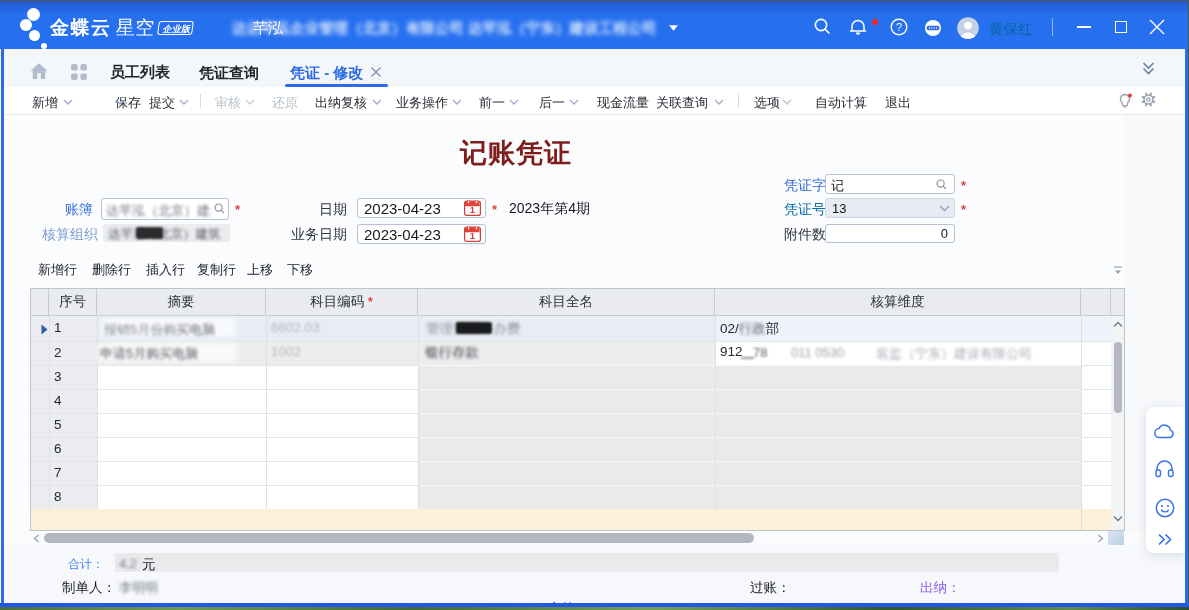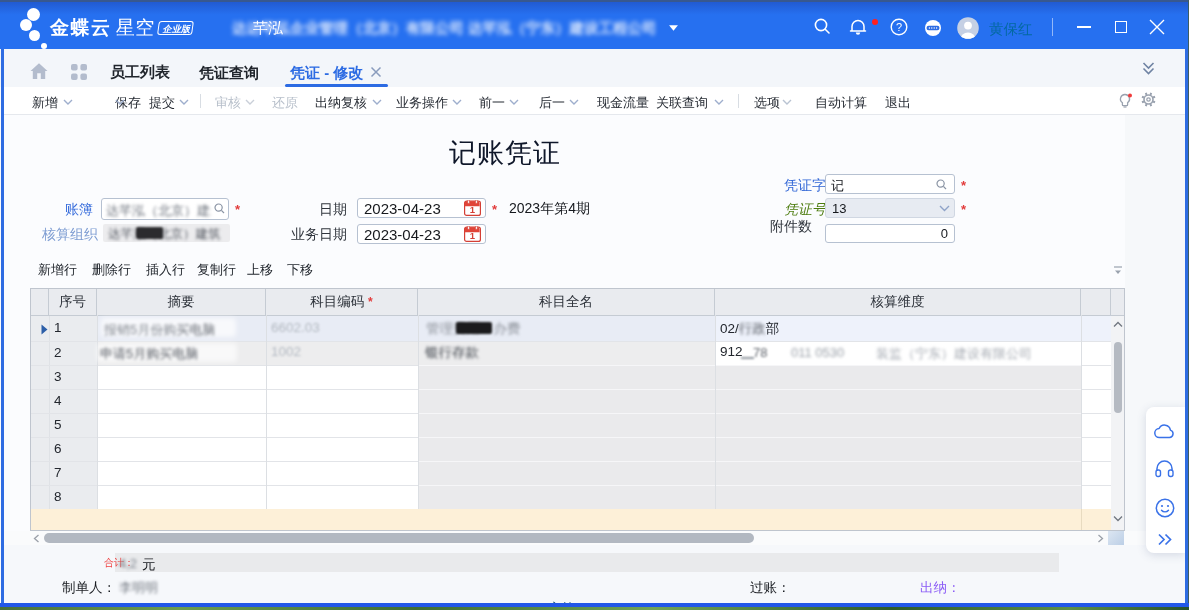--- a/index.html
+++ b/index.html
@@ -158,21 +158,21 @@
     <line x1="11.2" y1="8.8" x2="13.1" y2="9.5" stroke="#9aa2af" stroke-width="1.9"></line>
     <line x1="8.8" y1="11.2" x2="9.5" y2="13.1" stroke="#9aa2af" stroke-width="1.9"></line>
     <line x1="5.2" y1="11.2" x2="4.5" y2="13.1" stroke="#9aa2af" stroke-width="1.9"></line>
     <line x1="2.8" y1="8.8" x2="0.9" y2="9.5" stroke="#9aa2af" stroke-width="1.9"></line>
     <line x1="2.8" y1="5.2" x2="0.9" y2="4.5" stroke="#9aa2af" stroke-width="1.9"></line>
     <line x1="5.2" y1="2.8" x2="4.5" y2="0.9" stroke="#9aa2af" stroke-width="1.9"></line>
     <line x1="8.8" y1="2.8" x2="9.5" y2="0.9" stroke="#9aa2af" stroke-width="1.9"></line>
     <line x1="11.2" y1="5.2" x2="13.1" y2="4.5" stroke="#9aa2af" stroke-width="1.9"></line>
   </svg>
 
-<div class="abs" style="left:449px;top:135px;width:112px;font-size:27px;font-weight:normal;color:#0f172a;letter-spacing:1px;white-space:nowrap;">记账凭证</div>
+<div class="abs" style="left:460px;top:135px;width:112px;font-size:27px;font-weight:bold;color:#7f1d1d;letter-spacing:1px;white-space:nowrap;">记账凭证</div>
 
 <style>
 .lbl{position:absolute;font-size:14px;color:#30353d;text-align:right;white-space:nowrap;}
 .mag{position:absolute;}
 </style>
 
 <div class="lbl" style="left:756px;top:177px;width:70px;color:#3166d6;">凭证字</div>
 <div class="inp" style="left:825px;top:174px;width:130px;height:20px;padding:2px 5px;">记</div>
 <svg class="mag" style="left:936px;top:179px;" width="11" height="11" viewBox="0 0 11 11">
     <circle cx="4.6" cy="4.6" r="3.6" fill="none" stroke="#8a94a4" stroke-width="1.2"></circle>
@@ -192,41 +192,41 @@
 <div class="inp" style="left:357px;top:198px;width:129px;height:20px;padding:1px 6px;font-size:15px;color:#17191d;">2023-04-23</div>
 <svg class="abs" style="left:464px;top:200px;" width="17" height="16" viewBox="0 0 17 16">
     <rect x="0.6" y="1.2" width="15.8" height="14.2" rx="2" fill="#fff" stroke="#d43f35" stroke-width="1.2"></rect>
     <path d="M0.6 3.2 a2 2 0 0 1 2 -2 l11 0 a2 2 0 0 1 2 2 l0 3 -15 0 Z" fill="#e04438"></path>
     <rect x="3.6" y="0" width="2" height="3.4" rx="1" fill="#fff" stroke="#d43f35" stroke-width="0.7"></rect>
     <rect x="11.4" y="0" width="2" height="3.4" rx="1" fill="#fff" stroke="#d43f35" stroke-width="0.7"></rect>
     <text x="8.5" y="13.4" font-size="9.5" font-weight="bold" fill="#d43f35" text-anchor="middle" font-family="Liberation Sans">1</text>
   </svg>
 <div class="star abs" style="left:492px;top:202px;">*</div>
 <div class="abs" style="left:509px;top:200px;font-size:14px;color:#15181d;">2023年第4期</div>
-<div class="lbl" style="left:756px;top:201px;width:70px;color:#4d7c0f;font-style:italic;">凭证号</div>
+<div class="lbl" style="left:756px;top:201px;width:70px;color:#0369a1;">凭证号</div>
 <div class="inp" style="left:825px;top:198px;width:130px;height:20px;padding:2px 6px;background:#e7ebf2;border-color:#d0d7e2;">13</div>
 <svg class="chev" style="left:939px;top:205px;" width="11" height="7" viewBox="0 0 11 7">
     <path d="M1 1 L5.5 5.5 L10 1" fill="none" stroke="#8fa3c8" stroke-width="1.4"></path>
   </svg>
 <div class="star abs" style="left:961px;top:202px;">*</div>
 
 <div class="lbl" style="left:26px;top:226px;width:72px;color:#7d9cd2;">核算组织</div>
 <div class="abs" style="left:103px;top:223.5px;width:127px;height:18px;background:#ececee;border-radius:2px;"></div>
 <div class="abs blur14" style="left:108px;top:226px;font-size:12.5px;color:#4a4f58;white-space:nowrap;">达芊泓（北京）建筑</div>
 <div class="abs" style="left:136px;top:226.5px;width:27px;height:12px;background:#2b2b2e;border-radius:2px;filter:blur(1px);"></div>
 <div class="lbl" style="left:291px;top:226px;width:56px;">业务日期</div>
 <div class="inp" style="left:357px;top:224px;width:129px;height:20px;padding:1px 6px;font-size:15px;color:#17191d;">2023-04-23</div>
 <svg class="abs" style="left:464px;top:226px;" width="17" height="16" viewBox="0 0 17 16">
     <rect x="0.6" y="1.2" width="15.8" height="14.2" rx="2" fill="#fff" stroke="#d43f35" stroke-width="1.2"></rect>
     <path d="M0.6 3.2 a2 2 0 0 1 2 -2 l11 0 a2 2 0 0 1 2 2 l0 3 -15 0 Z" fill="#e04438"></path>
     <rect x="3.6" y="0" width="2" height="3.4" rx="1" fill="#fff" stroke="#d43f35" stroke-width="0.7"></rect>
     <rect x="11.4" y="0" width="2" height="3.4" rx="1" fill="#fff" stroke="#d43f35" stroke-width="0.7"></rect>
     <text x="8.5" y="13.4" font-size="9.5" font-weight="bold" fill="#d43f35" text-anchor="middle" font-family="Liberation Sans">1</text>
   </svg>
-<div class="lbl" style="left:756px;top:218px;width:70px;text-align:center;">附件数</div>
+<div class="lbl" style="left:756px;top:226px;width:70px;">附件数</div>
 <div class="inp" style="left:825px;top:224px;width:130px;height:19px;padding:1px 6px;text-align:right;">0</div>
 
 <style>.gb{position:absolute;top:261px;font-size:13px;color:#1c2128;}</style>
 <div class="gb" style="left:38px;">新增行</div>
 <div class="gb" style="left:92px;font-family:Liberation Serif, serif;">删除行</div>
 <div class="gb" style="left:146px;">插入行</div>
 <div class="gb" style="left:197px;">复制行</div>
 <div class="gb" style="left:247px;">上移</div>
 <div class="gb" style="left:287px;">下移</div>
 <svg class="abs" style="left:1112px;top:266px;" width="12" height="10" viewBox="0 0 12 10">
@@ -330,21 +330,21 @@
     <path d="M5.5 1 L1.5 4.5 L5.5 8" fill="none" stroke="#9aa0a9" stroke-width="1.3"></path>
   </svg>
 <div class="abs" style="left:44px;top:532.5px;width:710px;height:10px;background:#b2b8c1;border-radius:5px;"></div>
 <svg class="abs" style="left:1097px;top:534px;" width="7" height="9" viewBox="0 0 7 9">
     <path d="M1.5 1 L5.5 4.5 L1.5 8" fill="none" stroke="#9aa0a9" stroke-width="1.3"></path>
   </svg>
 <div class="abs" style="left:1108px;top:531px;width:16px;height:14px;background:linear-gradient(135deg,#dce6f2,#bccfe6);"></div>
 
 <div class="abs" style="left:3px;top:545px;width:1183px;height:58px;background:#f6f8fb;"></div>
 <div class="abs" style="left:115px;top:553px;width:944px;height:19px;background:#e9eaec;"></div>
-<div class="abs" style="left:68px;top:556px;font-size:10px;color:#ef4444;margin-left:36px;">合计：</div>
+<div class="abs" style="left:68px;top:556px;font-size:12px;color:#3b82f6;">合计：</div>
 <div class="abs blur14" style="left:119px;top:556px;font-size:13px;color:#7a808a;">4,2</div>
 <div class="abs" style="left:142px;top:556px;font-size:13.5px;color:#15181d;">元</div>
 <div class="abs" style="left:62px;top:579px;font-size:13.5px;color:#1a1d22;">制单人：</div>
 <div class="abs blur14" style="left:119px;top:579px;font-size:13px;color:#70767f;">李明明</div>
 <div class="abs" style="left:548px;top:600px;font-size:13.5px;color:#0c4a6e;">审核：</div>
 <div class="abs" style="left:750px;top:579px;font-size:13.5px;color:#1a1d22;">过账：</div>
 <div class="abs" style="left:920px;top:579px;font-size:13.5px;color:#8b5cf6;">出纳：</div>
 
 <div class="abs" style="left:1125px;top:115px;width:60px;height:416px;background:#f6f8fa;"></div>
 

